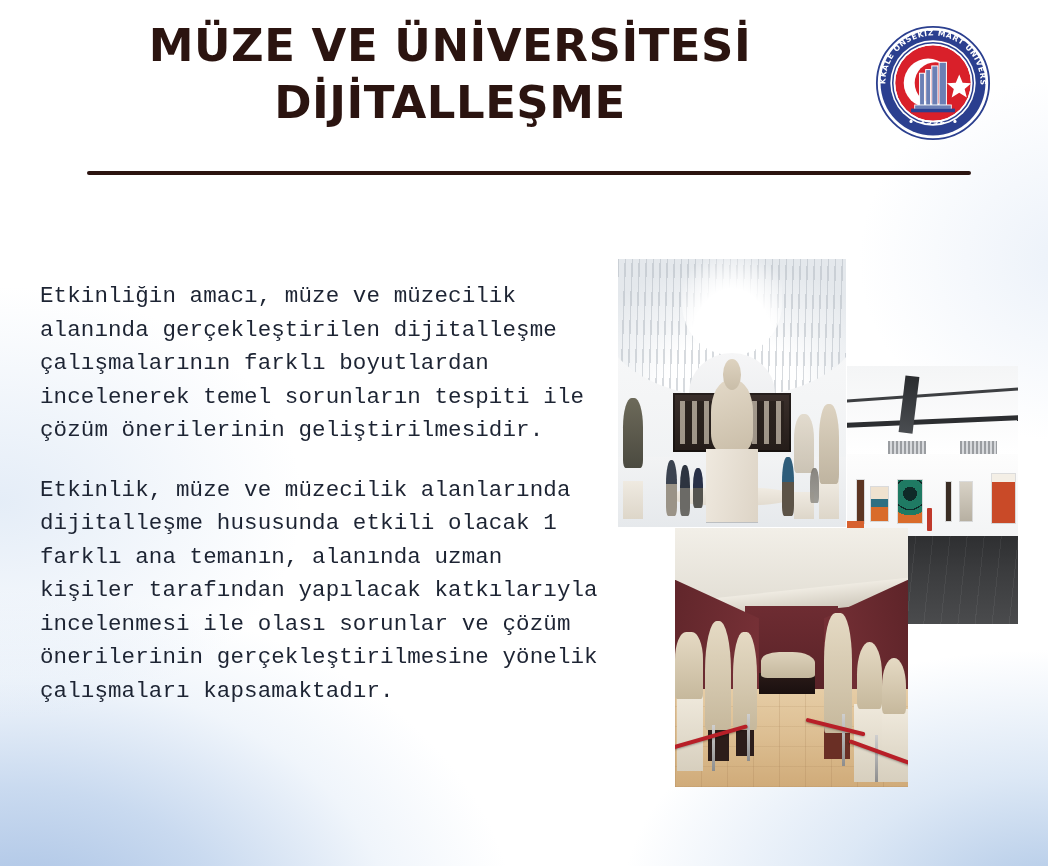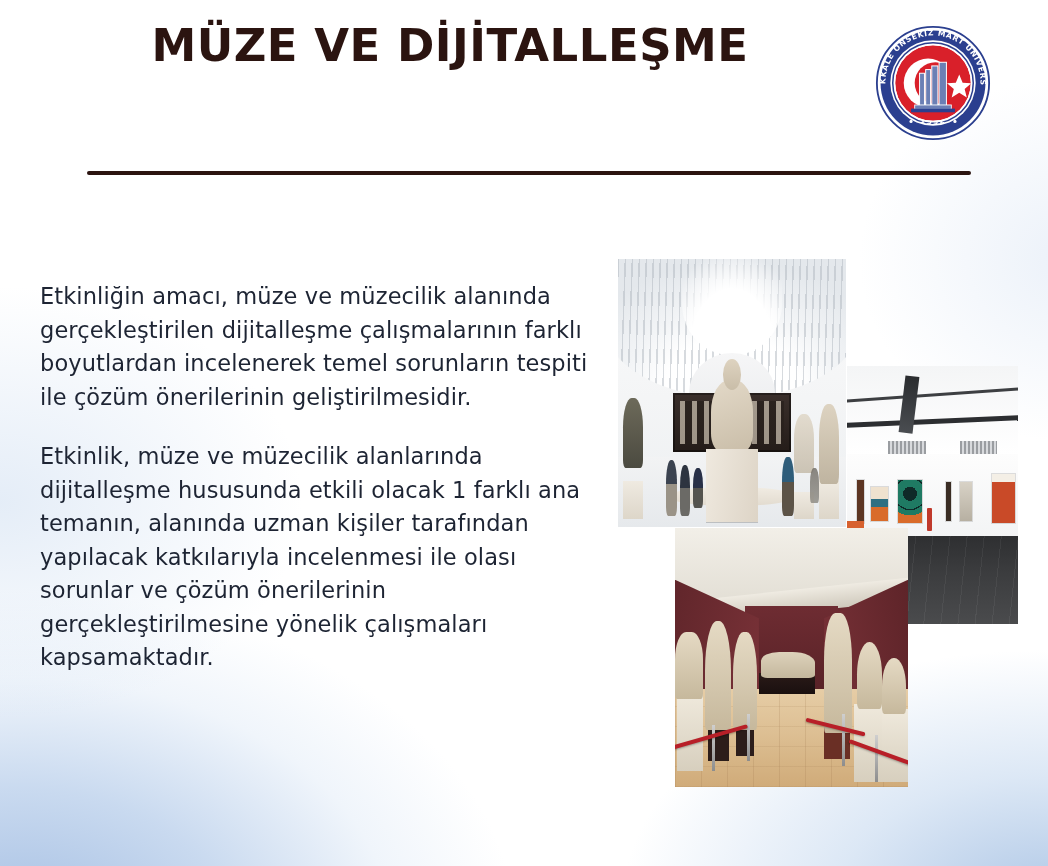--- a/index.html
+++ b/index.html
@@ -51,21 +51,21 @@
   .seal{position:absolute;left:872px;top:22px;width:122px;height:122px;}
   .seal svg{display:block;width:122px;height:122px;}
 
   
   .body-text{
     position:absolute;left:40px;top:280px;width:560px;
     color:#1d2433;font-size:22.5px;line-height:1.49;
     font-family:"DejaVu Sans","Liberation Sans",sans-serif;
     font-weight:400;letter-spacing:.1px;
   }
-  .body-text p{margin:0 0 26px 0;}
+  .body-text p{margin:0 0 26px 0;font-family:Liberation Mono, monospace;}
   .body-text p:last-child{margin-bottom:0;}
 
   
   .photo{position:absolute;overflow:hidden;background:#e8e8e8;}
   .photo .scene{position:absolute;inset:0;}
 
   #photo-1{left:618px;top:259px;width:228px;height:268px;z-index:1;}
   #photo-2{left:847px;top:366px;width:171px;height:258px;z-index:2;}
   #photo-3{left:675px;top:528px;width:233px;height:259px;z-index:3;}
 
@@ -277,21 +277,22 @@
 
 <div class="slide">
 
   <div class="wash a"></div>
   <div class="wash b"></div>
   <div class="wash c"></div>
   <div class="wash d"></div>
 
   <div class="title-wrap">
     <h1 class="title">
-      <span>MÜZE VE DİJİTALLEŞME</span><br>
+      <span>MÜZE VE ÜNİVERSİTESİ</span><br>
+      <span>DİJİTALLEŞME</span>
     </h1>
   </div>
 
   <div class="rule"></div>
 
   <div class="seal">
     <svg viewBox="0 0 200 200" xmlns="http://www.w3.org/2000/svg" aria-hidden="true">
       <defs>
         <path id="arcTop" d="M 22,100 A 78,78 0 0 1 178,100"></path>
         <path id="arcBot" d="M 32,100 A 68,68 0 0 0 168,100"></path>

